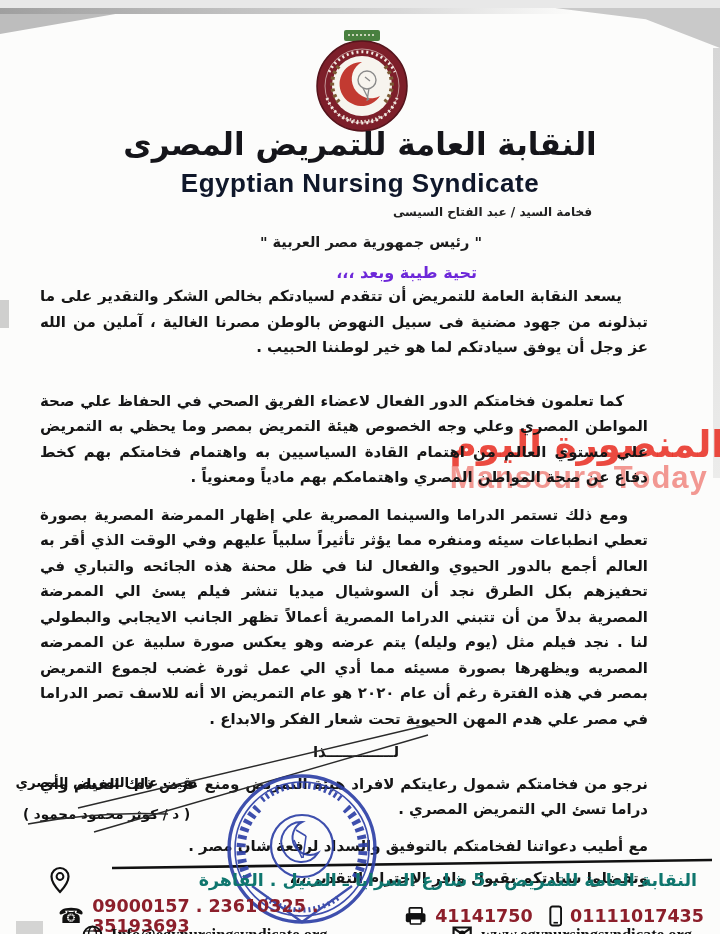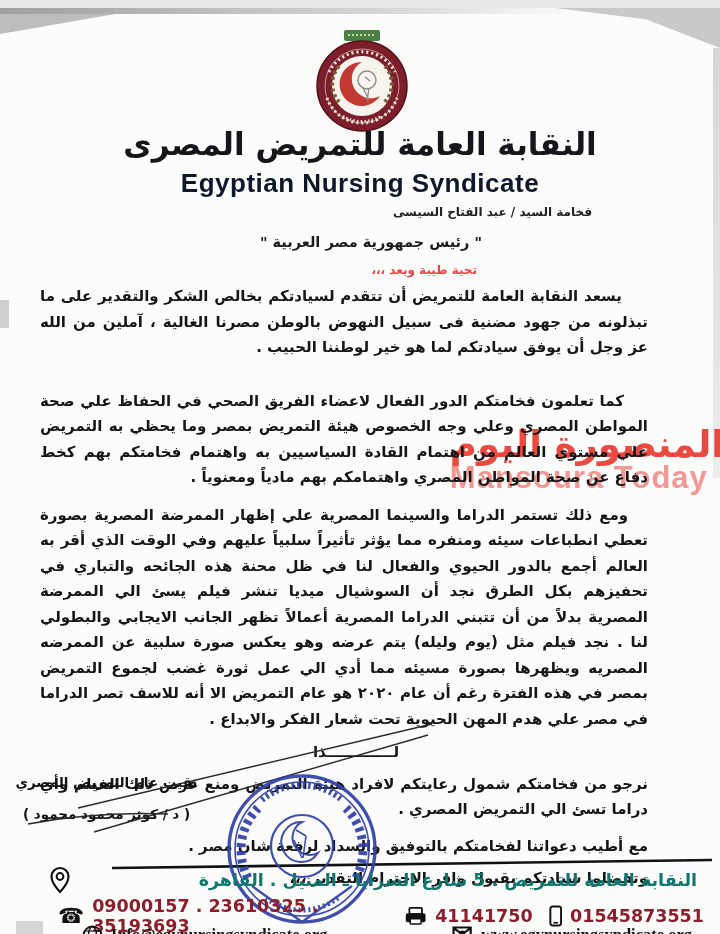--- a/index.html
+++ b/index.html
@@ -21,21 +21,21 @@
   
   .callig{position:absolute;left:0;top:118px;width:720px;text-align:center;direction:rtl;
     font-family:"DejaVu Sans",sans-serif;font-weight:700;font-size:31px;color:#15151a;letter-spacing:1px;}
   .ens{position:absolute;left:0;top:160px;width:720px;text-align:center;
     font-family:"Liberation Sans",sans-serif;font-weight:700;font-size:26px;color:#0f172a;letter-spacing:.5px;}
 
   
   .rtl{direction:rtl;unicode-bidi:embed;}
   .recip1{position:absolute;right:128px;top:197px;font-size:12px;font-weight:700;color:#222;}
   .recip2{position:absolute;right:238px;top:226px;font-size:14.5px;font-weight:700;color:#1c1c1c;}
-  .salut{position:absolute;right:243px;top:255px;font-size:12px;font-weight:700;color:#ef4444;}
+  .salut{position:absolute;right:243px;top:255px;font-size:16px;font-weight:700;color:#6d28d9;}
 
   
   .body-flow{position:absolute;left:40px;top:276px;width:608px;direction:rtl;}
   .body-flow p{margin:0;font-size:15px;font-weight:700;color:#161616;line-height:25.5px;
     text-align:justify;text-align-last:right;}
   .p1{text-indent:26px;}
   .p2{margin-top:28px !important;text-indent:24px;}
   .p3{margin-top:12px !important;text-indent:20px;}
   .therefore{margin:8px auto 6px !important;width:max-content;text-align:center;
     transform:translateX(12px);font-size:15px !important;}
@@ -164,21 +164,21 @@
       <rect x="6" y="2" width="14" height="7" rx="1" fill="none" stroke="#111" stroke-width="2"></rect>
       <rect x="2" y="8" width="22" height="10" rx="2" fill="#111"></rect>
       <rect x="7" y="14" width="12" height="6" rx="1" fill="#fff" stroke="#111" stroke-width="1.6"></rect>
     </svg>
     <span>41141750</span>
     <span class="sep-grow"></span>
     <svg class="icn" width="15" height="24" viewBox="0 0 15 24">
       <rect x="1.5" y="1.5" width="12" height="21" rx="2.5" fill="none" stroke="#111" stroke-width="2.2"></rect>
       <line x1="5" y1="19.5" x2="10" y2="19.5" stroke="#111" stroke-width="1.8"></line>
     </svg>
-    <span>01545873551</span>
+    <span>01111017435</span>
   </div>
 
   <div class="f-row f-web">
     <svg class="icn" width="21" height="21" viewBox="0 0 21 21">
       <circle cx="10.5" cy="10.5" r="9" fill="none" stroke="#111" stroke-width="1.8"></circle>
       <ellipse cx="10.5" cy="10.5" rx="4" ry="9" fill="none" stroke="#111" stroke-width="1.4"></ellipse>
       <line x1="1.5" y1="10.5" x2="19.5" y2="10.5" stroke="#111" stroke-width="1.4"></line>
       <line x1="2.5" y1="6" x2="18.5" y2="6" stroke="#111" stroke-width="1.2"></line>
       <line x1="2.5" y1="15" x2="18.5" y2="15" stroke="#111" stroke-width="1.2"></line>
     </svg>

